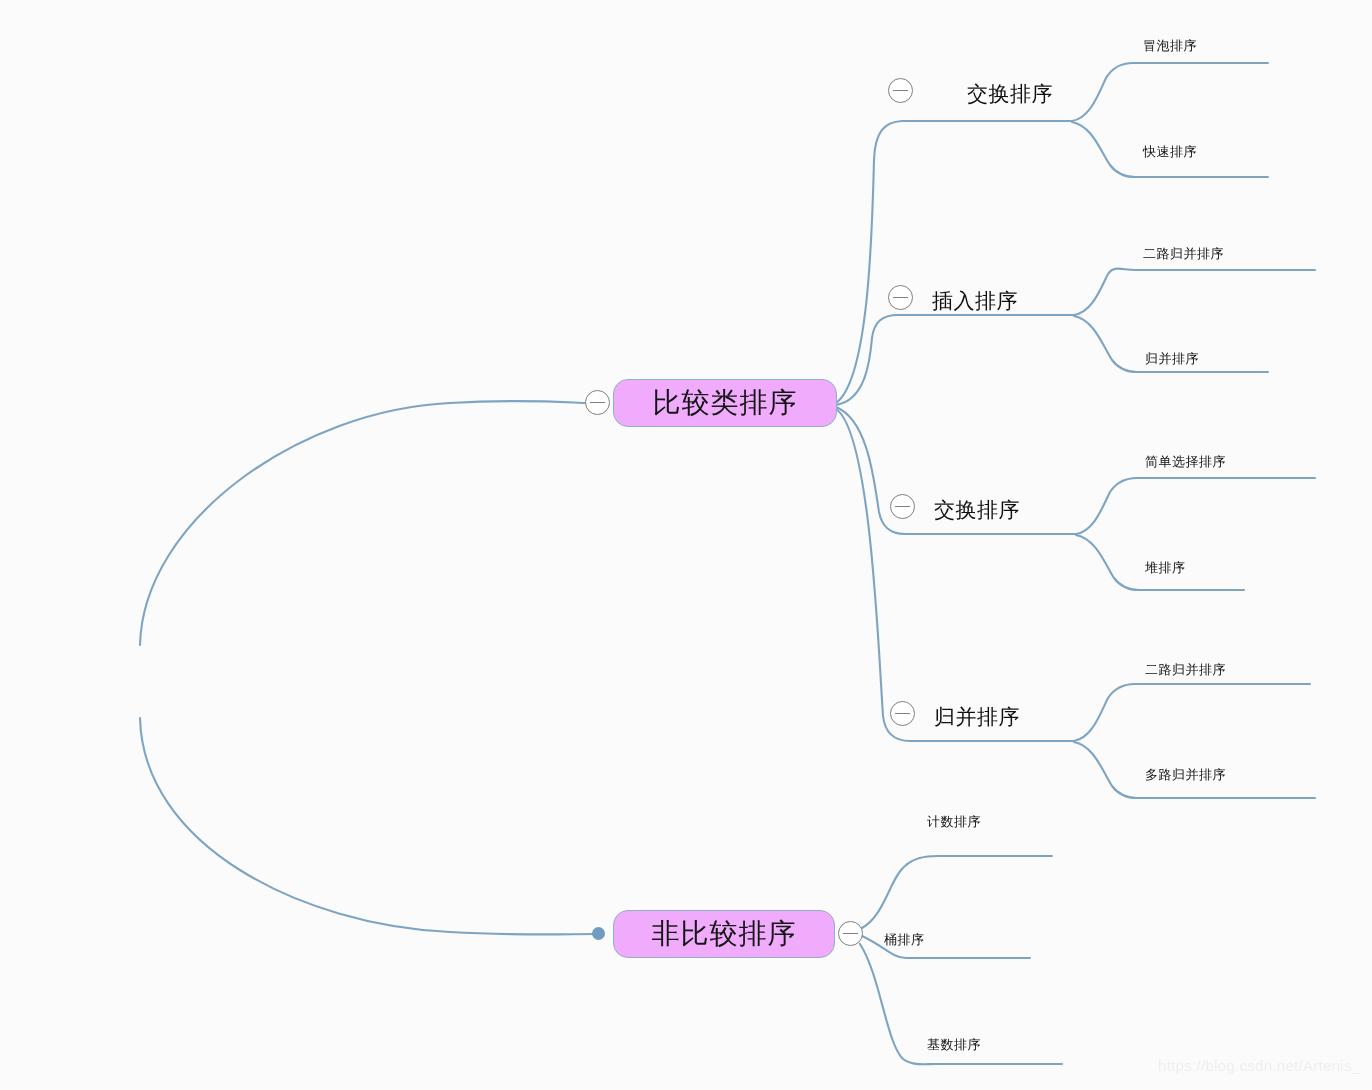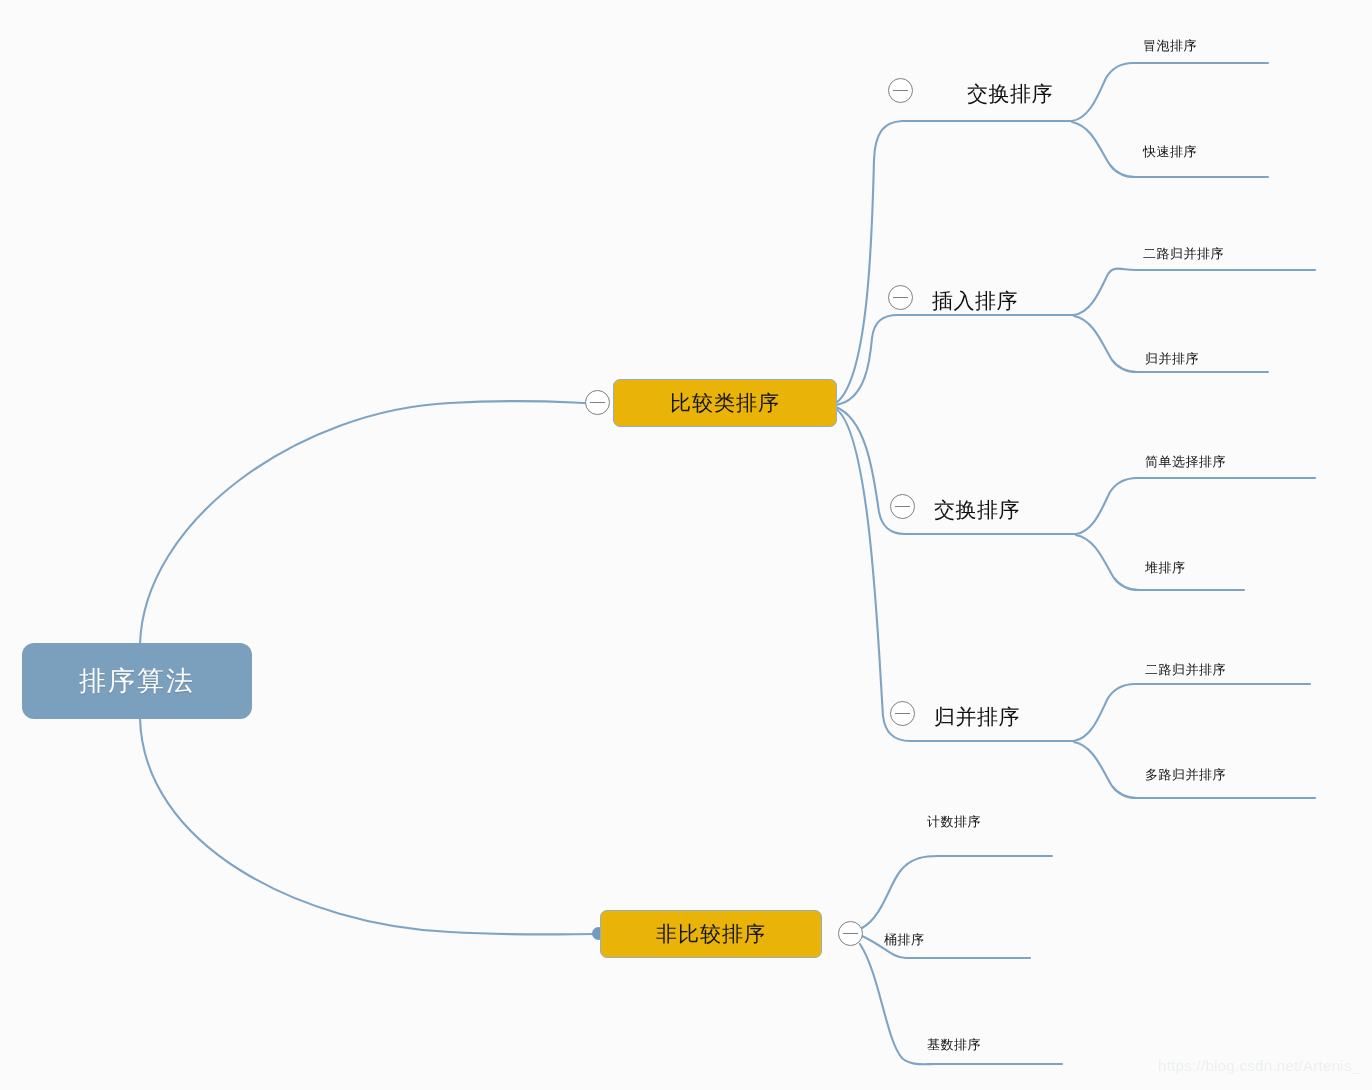--- a/index.html
+++ b/index.html
@@ -35,25 +35,25 @@
     color: #ffffff;
     font-size: 27px;
     letter-spacing: 2px;
     display: flex;
     align-items: center;
     justify-content: center;
     text-shadow: 0 1px 1px rgba(0,0,0,0.18);
   }
   
   .branch-node {
-    background: #eab308;
+    background: #f0abfc;
     border: 1.4px solid #8fb0c9;
-    border-radius: 7px;
+    border-radius: 15px;
     color: #151515;
-    font-size: 21px;
+    font-size: 28px;
     letter-spacing: 1px;
     display: flex;
     align-items: center;
     justify-content: center;
   }
   
   .sub-node {
     color: #101010;
     font-size: 21px;
     letter-spacing: 0.5px;
@@ -135,31 +135,28 @@
 
       <path d="M 1074 741 C 1092 738 1100 714 1108 698 C 1114 689 1122 684 1135 684 L 1310 684"></path>
       <path d="M 1074 742 C 1094 746 1102 770 1112 786 C 1118 794 1126 798 1137 798 L 1315 798"></path>
 
       <path d="M 862 928 C 885 915 890 878 905 866 C 914 858 924 856 938 856 L 1052 856"></path>
       <path d="M 862 936 C 884 946 892 958 906 958 L 1030 958"></path>
       <path d="M 860 944 C 880 975 886 1040 902 1058 C 911 1066 922 1064 936 1064 L 1062 1064"></path>
     </g>
   </svg>
 
-  <div class="node root-node" style="left:22px; top:643px; width:230px; height:76px;">
-    <span>排序算法</span>
-  </div>
 
   <div class="toggle" style="left:585px; top:390px;"></div>
   <div class="node branch-node" style="left:613px; top:379px; width:224px; height:48px;">
     <span>比较类排序</span>
   </div>
 
   <div class="dot" style="left:592px; top:927px;"></div>
-  <div class="node branch-node" style="left:600px; top:910px; width:222px; height:48px;">
+  <div class="node branch-node" style="left:613px; top:910px; width:222px; height:48px;">
     <span>非比较排序</span>
   </div>
   <div class="toggle" style="left:838px; top:921px;"></div>
 
   <div class="toggle" style="left:888px; top:78px;"></div>
   <div class="node sub-node" style="left:932px; top:78px; height:26px;margin-left:35px;">
     <span>交换排序</span>
   </div>
 
   <div class="toggle" style="left:888px; top:285px;"></div>

